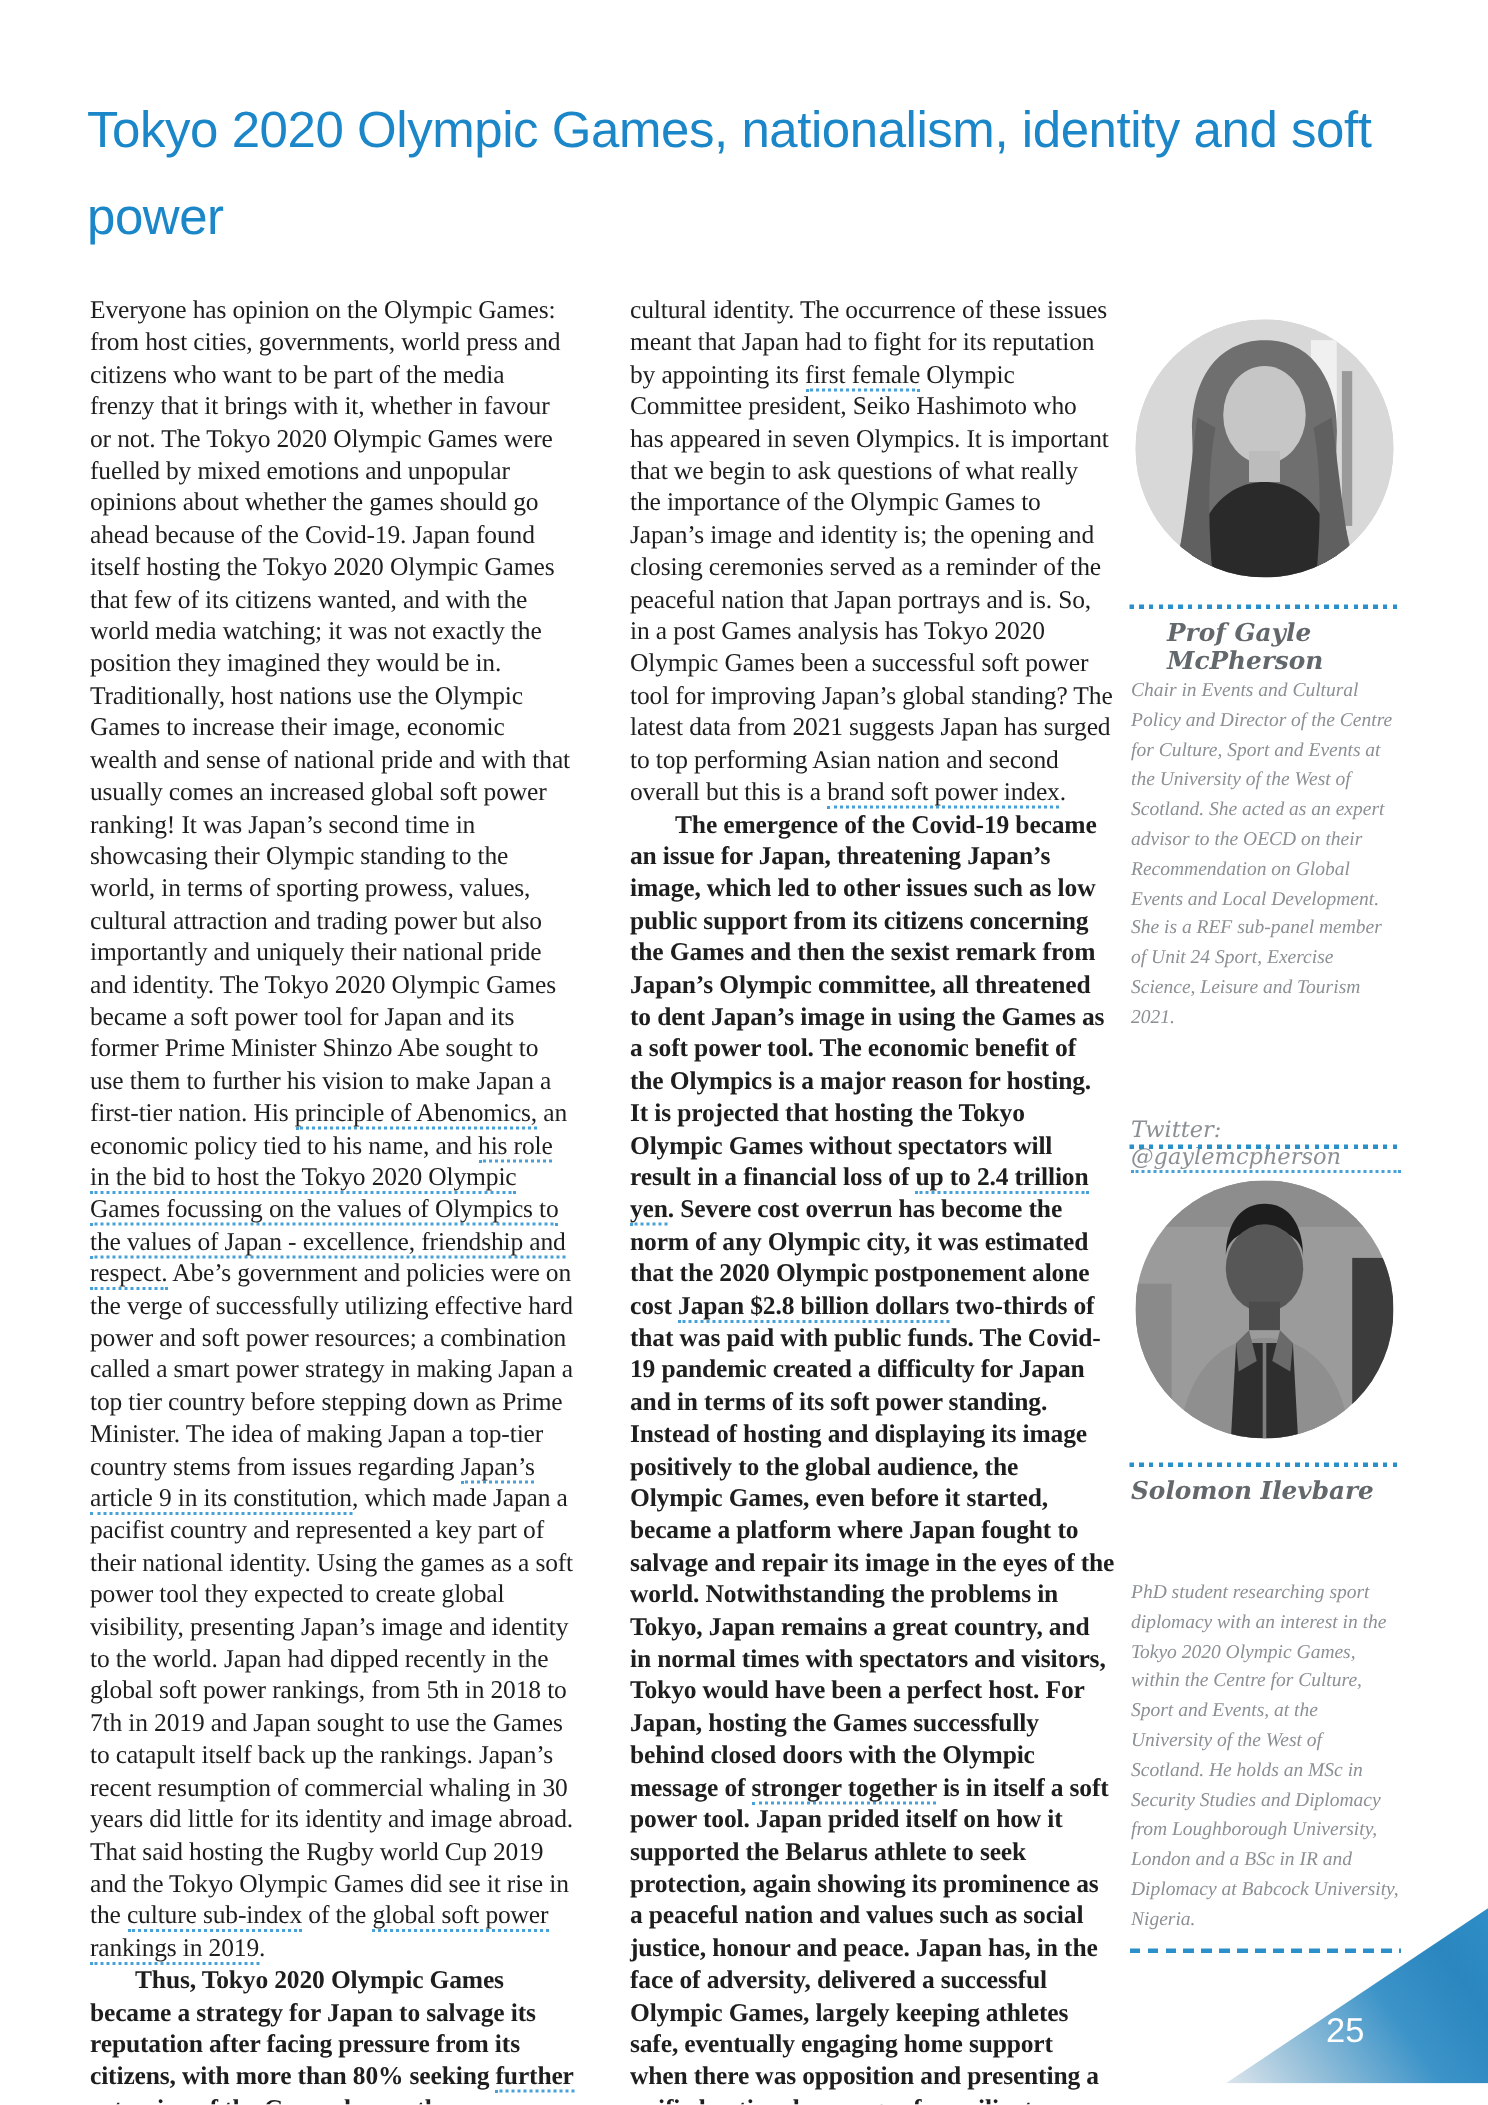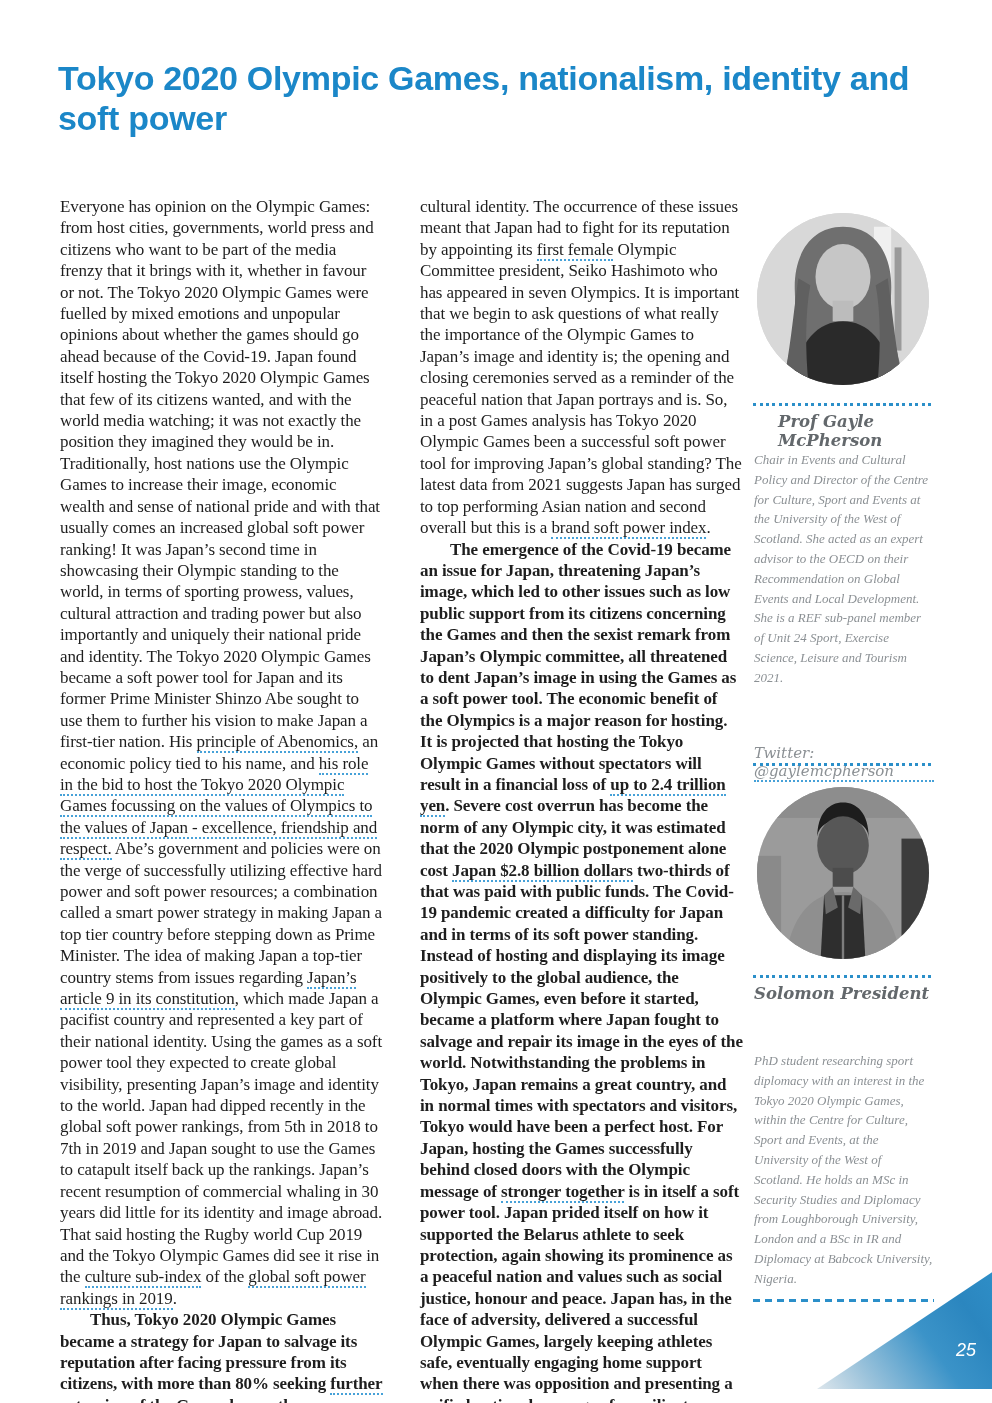--- a/index.html
+++ b/index.html
@@ -14,21 +14,21 @@
   }
   *{margin:0;padding:0;box-sizing:border-box;}
   html,body{background:#ffffff;}
   .page{
     position:relative;width:992px;height:1403px;background:#ffffff;
     overflow:hidden;font-family:"Liberation Serif",serif;
   }
   .title{
     position:absolute;left:58px;top:58px;width:862px;
     font-family:"Liberation Sans",sans-serif;
-    font-size:34px;line-height:40px;font-weight:700;
+    font-size:34px;line-height:58px;font-weight:400;
     color:var(--title-blue);letter-spacing:-0.3px;
   }
   .col{
     position:absolute;top:196px;width:323px;
     font-size:17px;line-height:21.4px;letter-spacing:-0.1px;
     color:var(--body-text);text-align:left;
   }
   .col-1{left:60px;}
   .col-2{left:403px;margin-left:17px;}
   .col p{margin:0;}
@@ -78,22 +78,22 @@
     font-family:"DejaVu Serif",serif;font-style:italic;
     font-size:15px;color:var(--sidebar-text);text-decoration:none;
     border-bottom:2px dotted var(--link-dot);
   }
   .corner-triangle{
     position:absolute;left:817px;top:1262px;width:175px;height:127px;
     background:linear-gradient(55deg,var(--tri-light) 0%,#9cc3db 22%,#3b93c8 55%,#2b86bf 78%,var(--tri-dark) 100%);
     clip-path:polygon(100% 8%,100% 100%,0% 100%);
   }
   .page-number{
-    position:absolute;left:956px;top:1340px;
-    font-family:"Liberation Sans",sans-serif;font-size:18px;color:#ffffff;font-style:italic;
+    position:absolute;left:884px;top:1340px;
+    font-family:"Liberation Sans",sans-serif;font-size:23px;color:#ffffff;
   }
 </style>
 </head>
 <body>
 
 <div class="page">
 
   <h1 class="title">Tokyo 2020 Olympic Games, nationalism, identity and soft power</h1>
 
   <div class="col col-1">
@@ -137,21 +137,21 @@
         <ellipse cx="50" cy="34" rx="15" ry="17" fill="#575757"></ellipse>
         <rect x="44" y="47" width="12" height="11" fill="#4c4c4c"></rect>
         <path d="M17,100 C19,76 32,61 50,61 C68,61 81,76 83,100 Z" fill="#8f8f8f"></path>
         <path d="M39,63 L61,63 L63,100 L37,100 Z" fill="#2e2e2e"></path>
         <rect x="49.3" y="63" width="1.4" height="37" fill="#7d7d7d"></rect>
         <path d="M39,63 L44,58 L47,70 L40,74 Z" fill="#6a6a6a"></path>
         <path d="M61,63 L56,58 L53,70 L60,74 Z" fill="#6a6a6a"></path>
       </svg>
     </div>
     <div class="dot-rule rule-a2"></div>
-    <div class="author-name name-2">Solomon President</div>
+    <div class="author-name name-2">Solomon Ilevbare</div>
     <div class="author-bio bio-2">PhD student researching sport diplomacy with an interest in the Tokyo 2020 Olympic Games, within the Centre for Culture, Sport and Events, at the University of the West of Scotland. He holds an MSc in Security Studies and Diplomacy from Loughborough University, London and a BSc in IR and Diplomacy at Babcock University, Nigeria.</div>
     <div class="dash-rule rule-a2b"></div>
 
   </div>
 
   <div class="corner-triangle"></div>
   <div class="page-number">25</div>
 
 </div>
 

